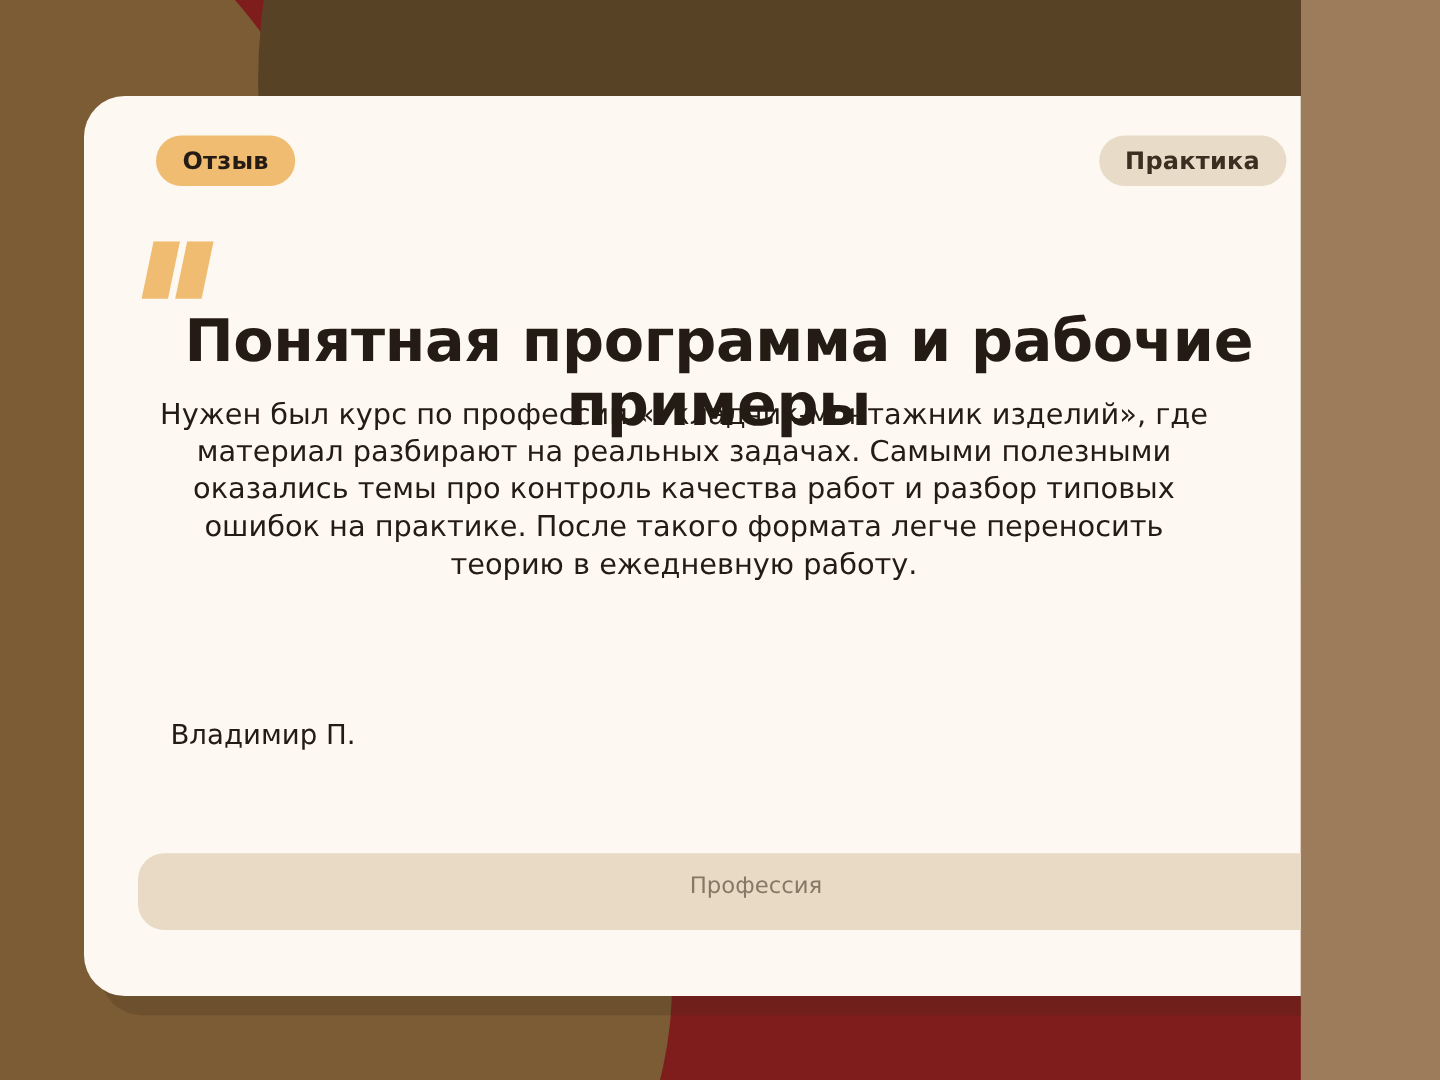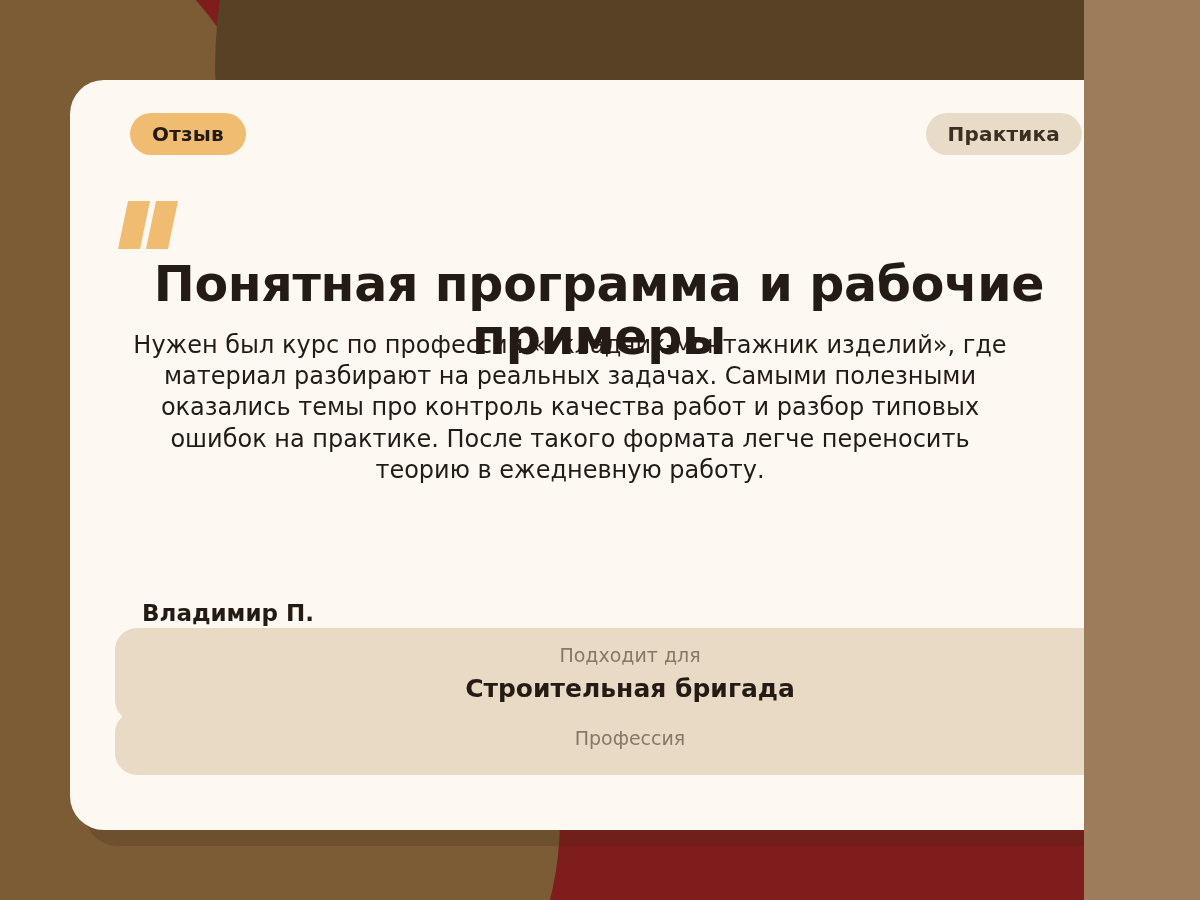--- a/index.html
+++ b/index.html
@@ -85,21 +85,21 @@
     letter-spacing: 0.2px;
     color: #241C14;
     white-space: nowrap;
   }
   .badge-type {
     left: 60px;
     top: 33px;
     background: #F0BC72;
   }
   .badge-format {
-    right: 48px;
+    right: 58px;
     top: 33px;
     background: #E8DCC8;
     color: #3B2F21;
   }
 
   
   .headline-row {
     position: absolute;
     left: 48px;
     top: 115px;
@@ -135,21 +135,21 @@
     color: #241C14;
     font-weight: normal;
   }
 
   
   .author {
     position: absolute;
     left: 72px;
     top: 520px;
     font-size: 23px;
-    font-weight: bold;
+    font-weight: normal;
     color: #241C14;
   }
 
   
   .meta-row {
     position: absolute;
     left: 45px;
     width: 1030px;
     background: #E8DAC5;
     border-radius: 22px;
@@ -194,23 +194,19 @@
           <polygon points="38,0 60,0 50,48 28,48" fill="#F0BC72"></polygon>
         </svg>
       </span>
       <h1 class="headline">Понятная программа и рабочие примеры</h1>
     </div>
 
     <p class="body-text">Нужен был курс по профессии «Укладчик-монтажник изделий», где материал разбирают на реальных задачах. Самыми полезными оказались темы про контроль качества работ и разбор типовых ошибок на практике. После такого формата легче переносить теорию в ежедневную работу.</p>
 
     <div class="author">Владимир П.</div>
 
-    <div class="meta-row meta-row-1">
-      <div class="meta-label">Подходит для</div>
-      <div class="meta-value">Строительная бригада</div>
-    </div>
 
     <div class="meta-row meta-row-2">
       <div class="meta-label">Профессия</div>
     </div>
 
   </div>
 </div>
 
 </body></html>

